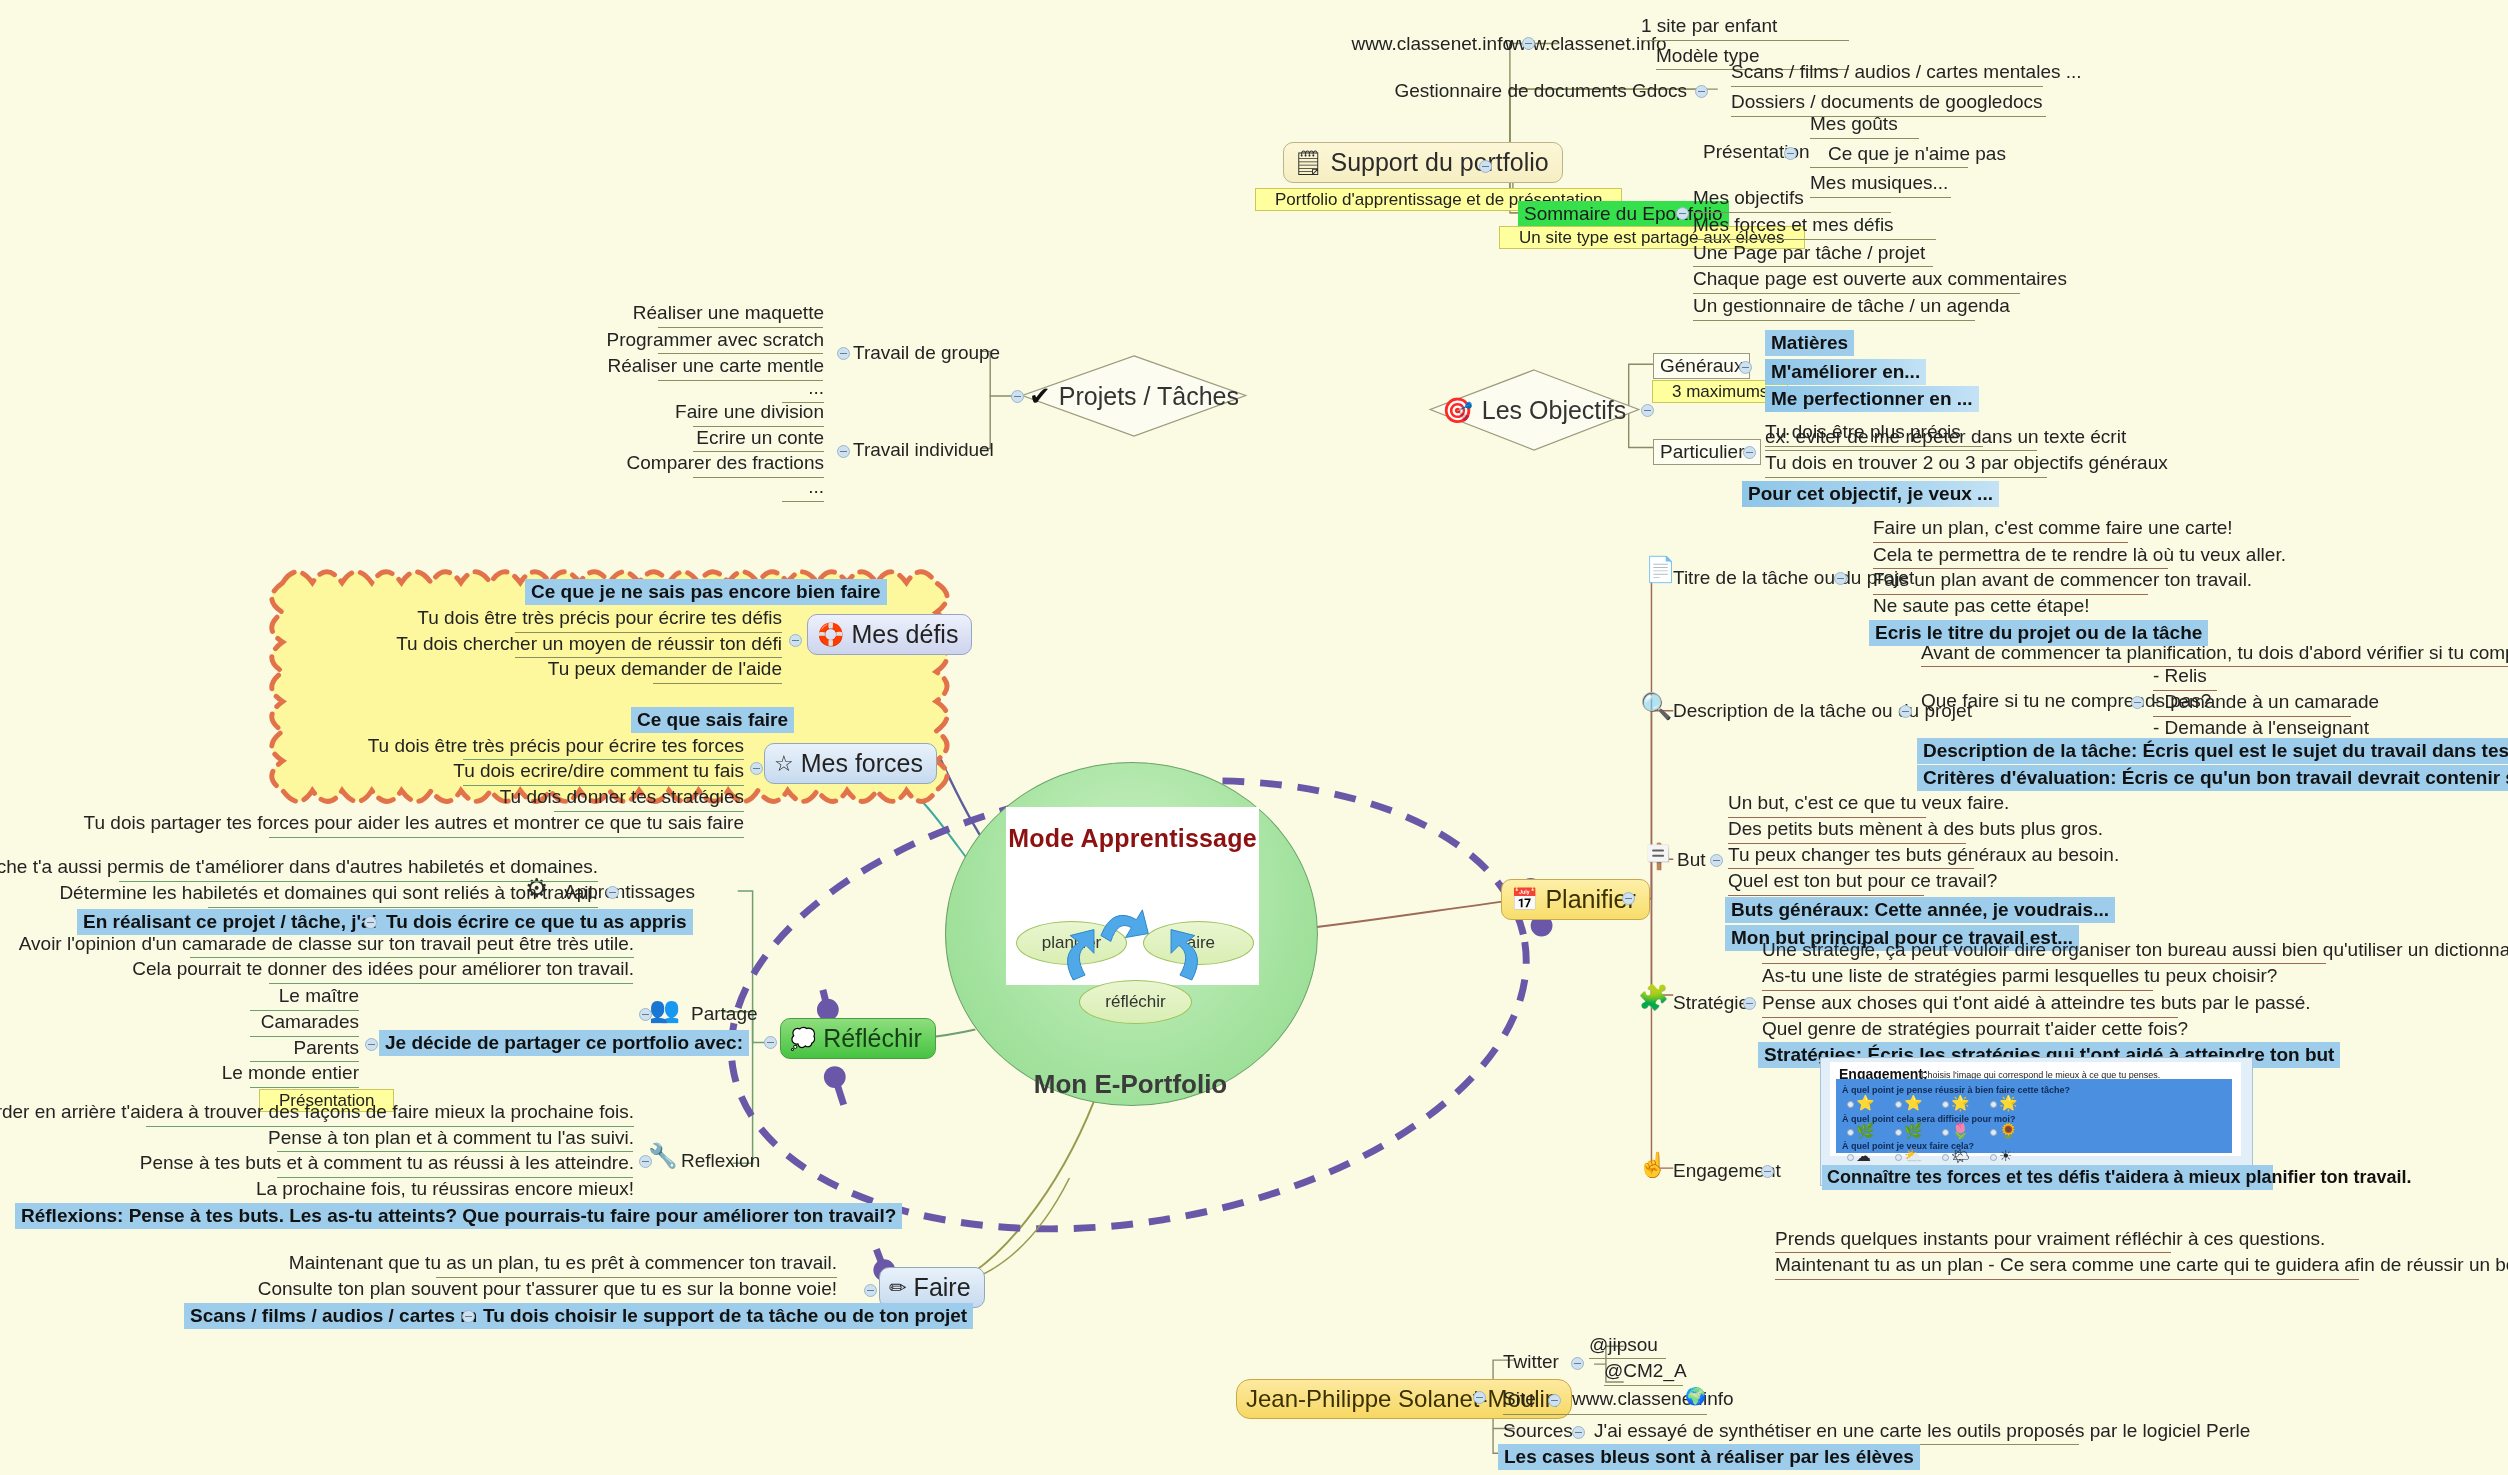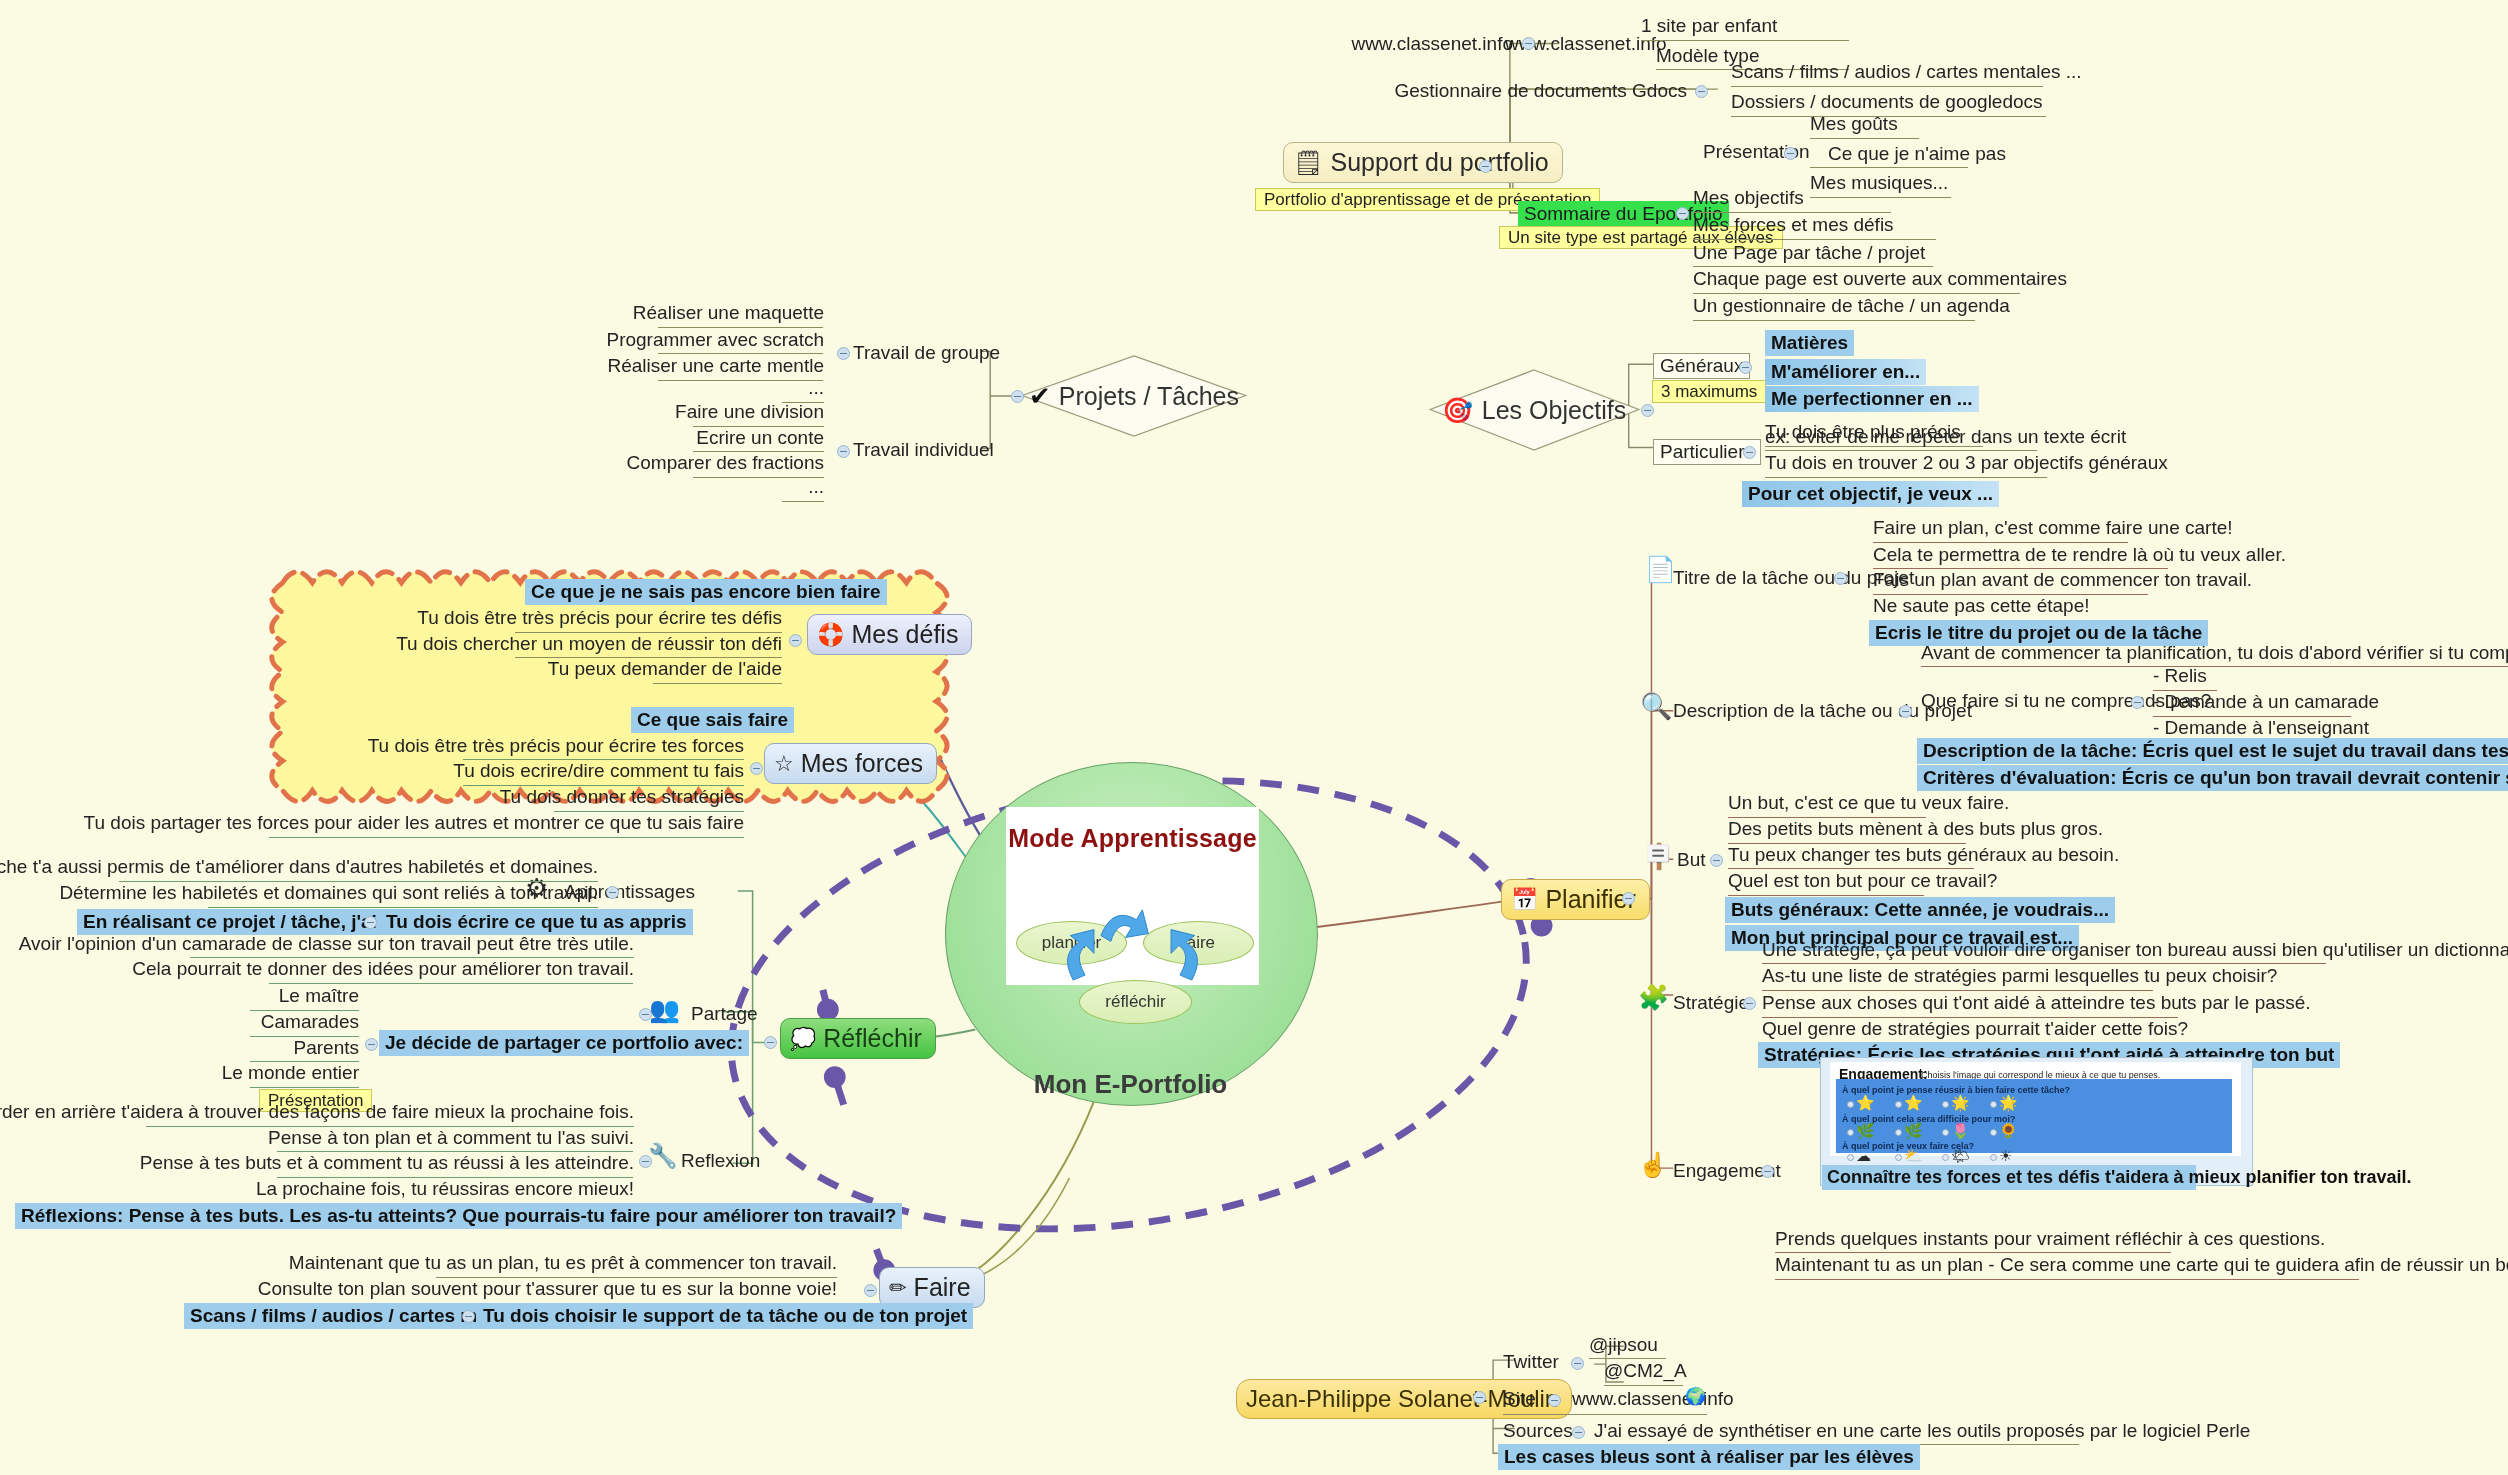--- a/index.html
+++ b/index.html
@@ -42,21 +42,21 @@
   .bluegrad{
     background:linear-gradient(to right,#8fc6e8 0%,#aed7f0 70%,#c4e2f5 100%);
   }
   
   .note{
     position:absolute;
     background:#ffff9e;
     border:1px solid #c9c95a;
     font-size:17px;
     line-height:21px;
-    padding:0px 8px;
+    padding:0px 19px;
     white-space:nowrap;
     color:#222;
   }
   .green-hl{
     position:absolute;
     background:#36e04d;
     font-size:19px;
     line-height:23px;
     padding:1px 6px;
     white-space:nowrap;
@@ -135,21 +135,21 @@
     background:#e2eef8;border:1px solid #a9c3d8;
   }
   #engage-inner{position:absolute;left:1830px;top:1062px;width:411px;height:94px;background:#fff;}
   #engage-blue{position:absolute;left:1836px;top:1079px;width:396px;height:74px;background:#4a8fe0;}
   .eng-h{position:absolute;font-weight:bold;font-size:14px;color:#111;}
   .eng-sub{position:absolute;font-size:9px;color:#222;}
   .eng-q{position:absolute;font-size:9px;font-weight:bold;color:#102a52;}
   .eng-radio{position:absolute;width:5px;height:5px;border-radius:50%;background:#dfe9f7;border:1px solid #9ab;}
   .eng-ic{position:absolute;font-size:15px;line-height:15px;}
   #engage-foot{
-    position:absolute;left:1822px;top:1165px;width:374px;
+    position:absolute;left:1822px;top:1165px;width:451px;
     background:#9dcdeb;font-weight:bold;font-size:18px;line-height:23px;padding:1px 5px;
     box-sizing:border-box;white-space:nowrap;color:#111;
   }
 
   
   .ico{display:inline-block;line-height:1;}
 </style>
 </head>
 <body>
 

